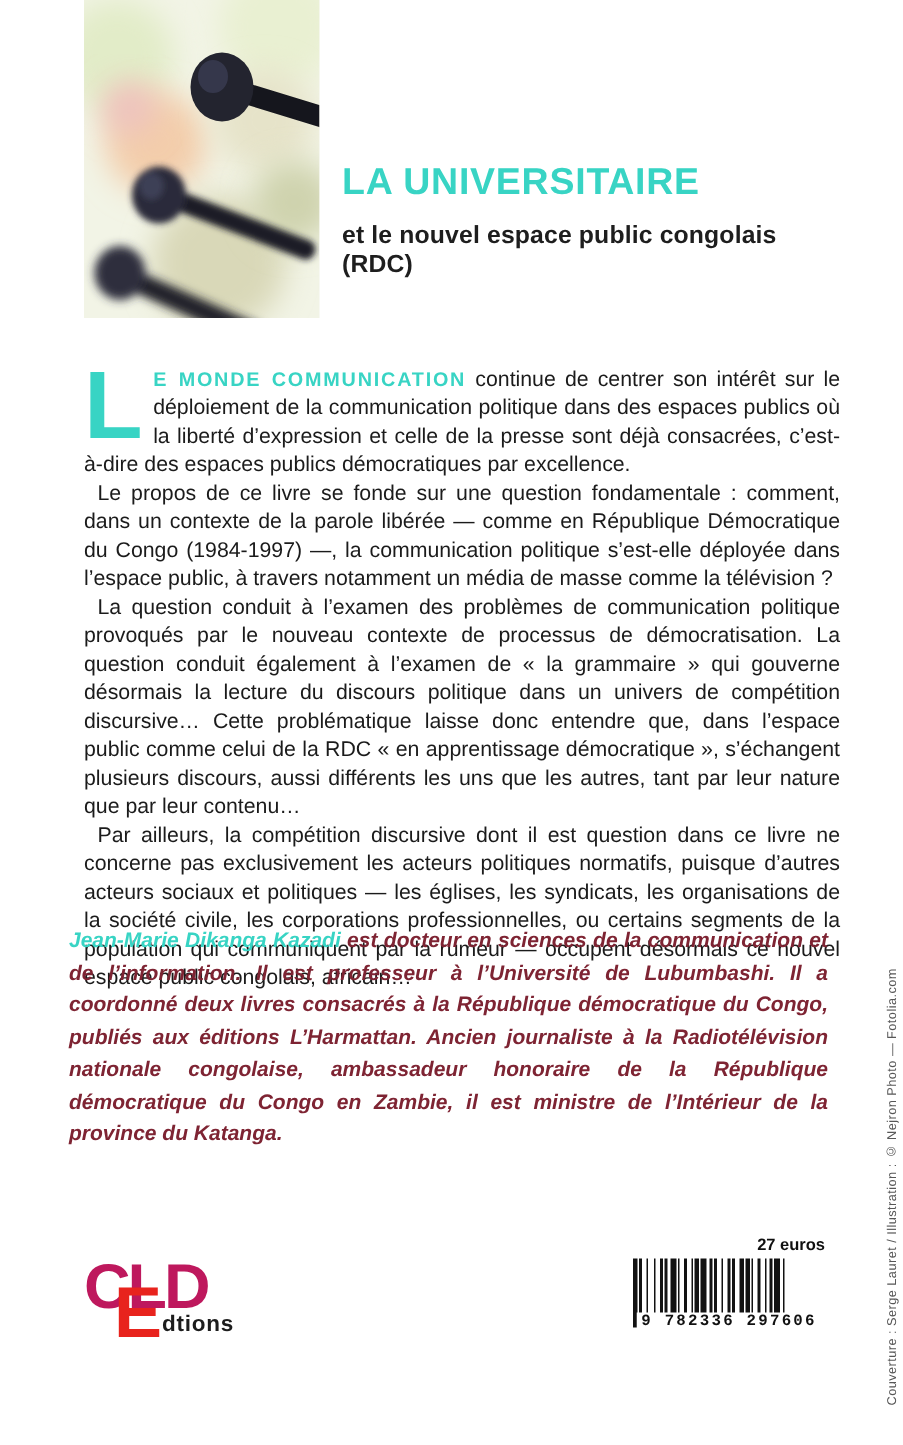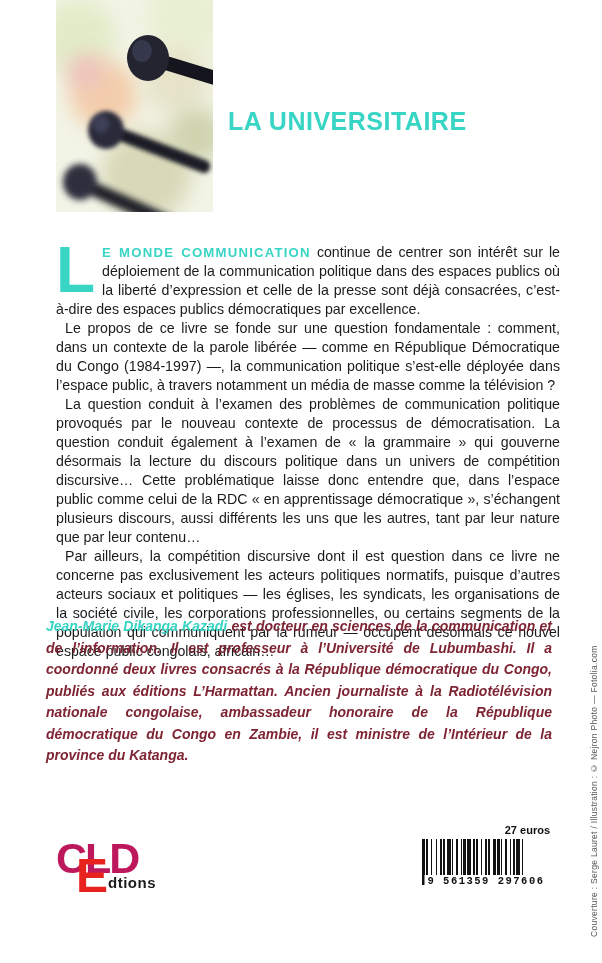--- a/index.html
+++ b/index.html
@@ -114,20 +114,21 @@
 
     <g filter="url(#b3)">
       <rect x="30" y="178" width="100" height="14" rx="6" fill="#20212c" transform="rotate(24 30 178)"></rect>
       <ellipse cx="24" cy="182" rx="17" ry="18" fill="#2d2e3d"></ellipse>
     </g>
   </svg>
 </div>
 
 <div class="titleblock">
   <div class="title1">LA UNIVERSITAIRE</div>
+  <div class="subtitle">et le nouvel espace public congolais (RDC)</div>
 </div>
 
 <div class="bodytext">
   <p><span class="dropcap">L</span><span class="lead">E MONDE COMMUNICATION</span><span> continue de centrer son intérêt sur le déploiement de la communication politique dans des espaces publics où la liberté d’expression et celle de la presse sont déjà consacrées, c’est-à-dire des espaces publics démocratiques par excellence.</span></p>
   <p class="indent">Le propos de ce livre se fonde sur une question fondamentale : comment, dans un contexte de la parole libérée — comme en République Démocratique du Congo (1984-1997) —, la communication politique s’est-elle déployée dans l’espace public, à travers notamment un média de masse comme la télévision ?</p>
   <p class="indent">La question conduit à l’examen des problèmes de communication politique provoqués par le nouveau contexte de processus de démocratisation. La question conduit également à l’examen de « la grammaire » qui gouverne désormais la lecture du discours politique dans un univers de compétition discursive… Cette problématique laisse donc entendre que, dans l’espace public comme celui de la RDC « en apprentissage démocratique », s’échangent plusieurs discours, aussi différents les uns que les autres, tant par leur nature que par leur contenu…</p>
   <p class="indent">Par ailleurs, la compétition discursive dont il est question dans ce livre ne concerne pas exclusivement les acteurs politiques normatifs, puisque d’autres acteurs sociaux et politiques — les églises, les syndicats, les organisations de la société civile, les corporations professionnelles, ou certains segments de la population qui communiquent par la rumeur — occupent désormais ce nouvel espace public congolais, africain…</p>
 </div>
 
 <div class="bio">
@@ -185,21 +186,21 @@
         <div class="sp" style="width: 2.5px;"></div>
         <div style="width: 1.25px;"></div>
         <div class="sp" style="width: 2.5px;"></div>
         <div style="width: 1.25px;"></div>
         <div class="sp" style="width: 1.25px;"></div>
         <div style="width: 3.75px;"></div>
         <div class="sp" style="width: 2.5px;"></div>
         <div style="width: 1.25px;"></div>
         <div class="sp" style="width: 2.5px;"></div>
       </div>
-    <div class="digits">9 561359 297606</div>
+    <div class="digits">9 782336 297606</div>
   </div>
 </div>
 
 <div class="logo">
   <div class="cld">CLD</div>
   <div class="e">E</div>
   <div class="dtions">dtions</div>
 </div>
 
 <div class="credits">Couverture : Serge Lauret / Illustration : © Nejron Photo — Fotolia.com</div>

